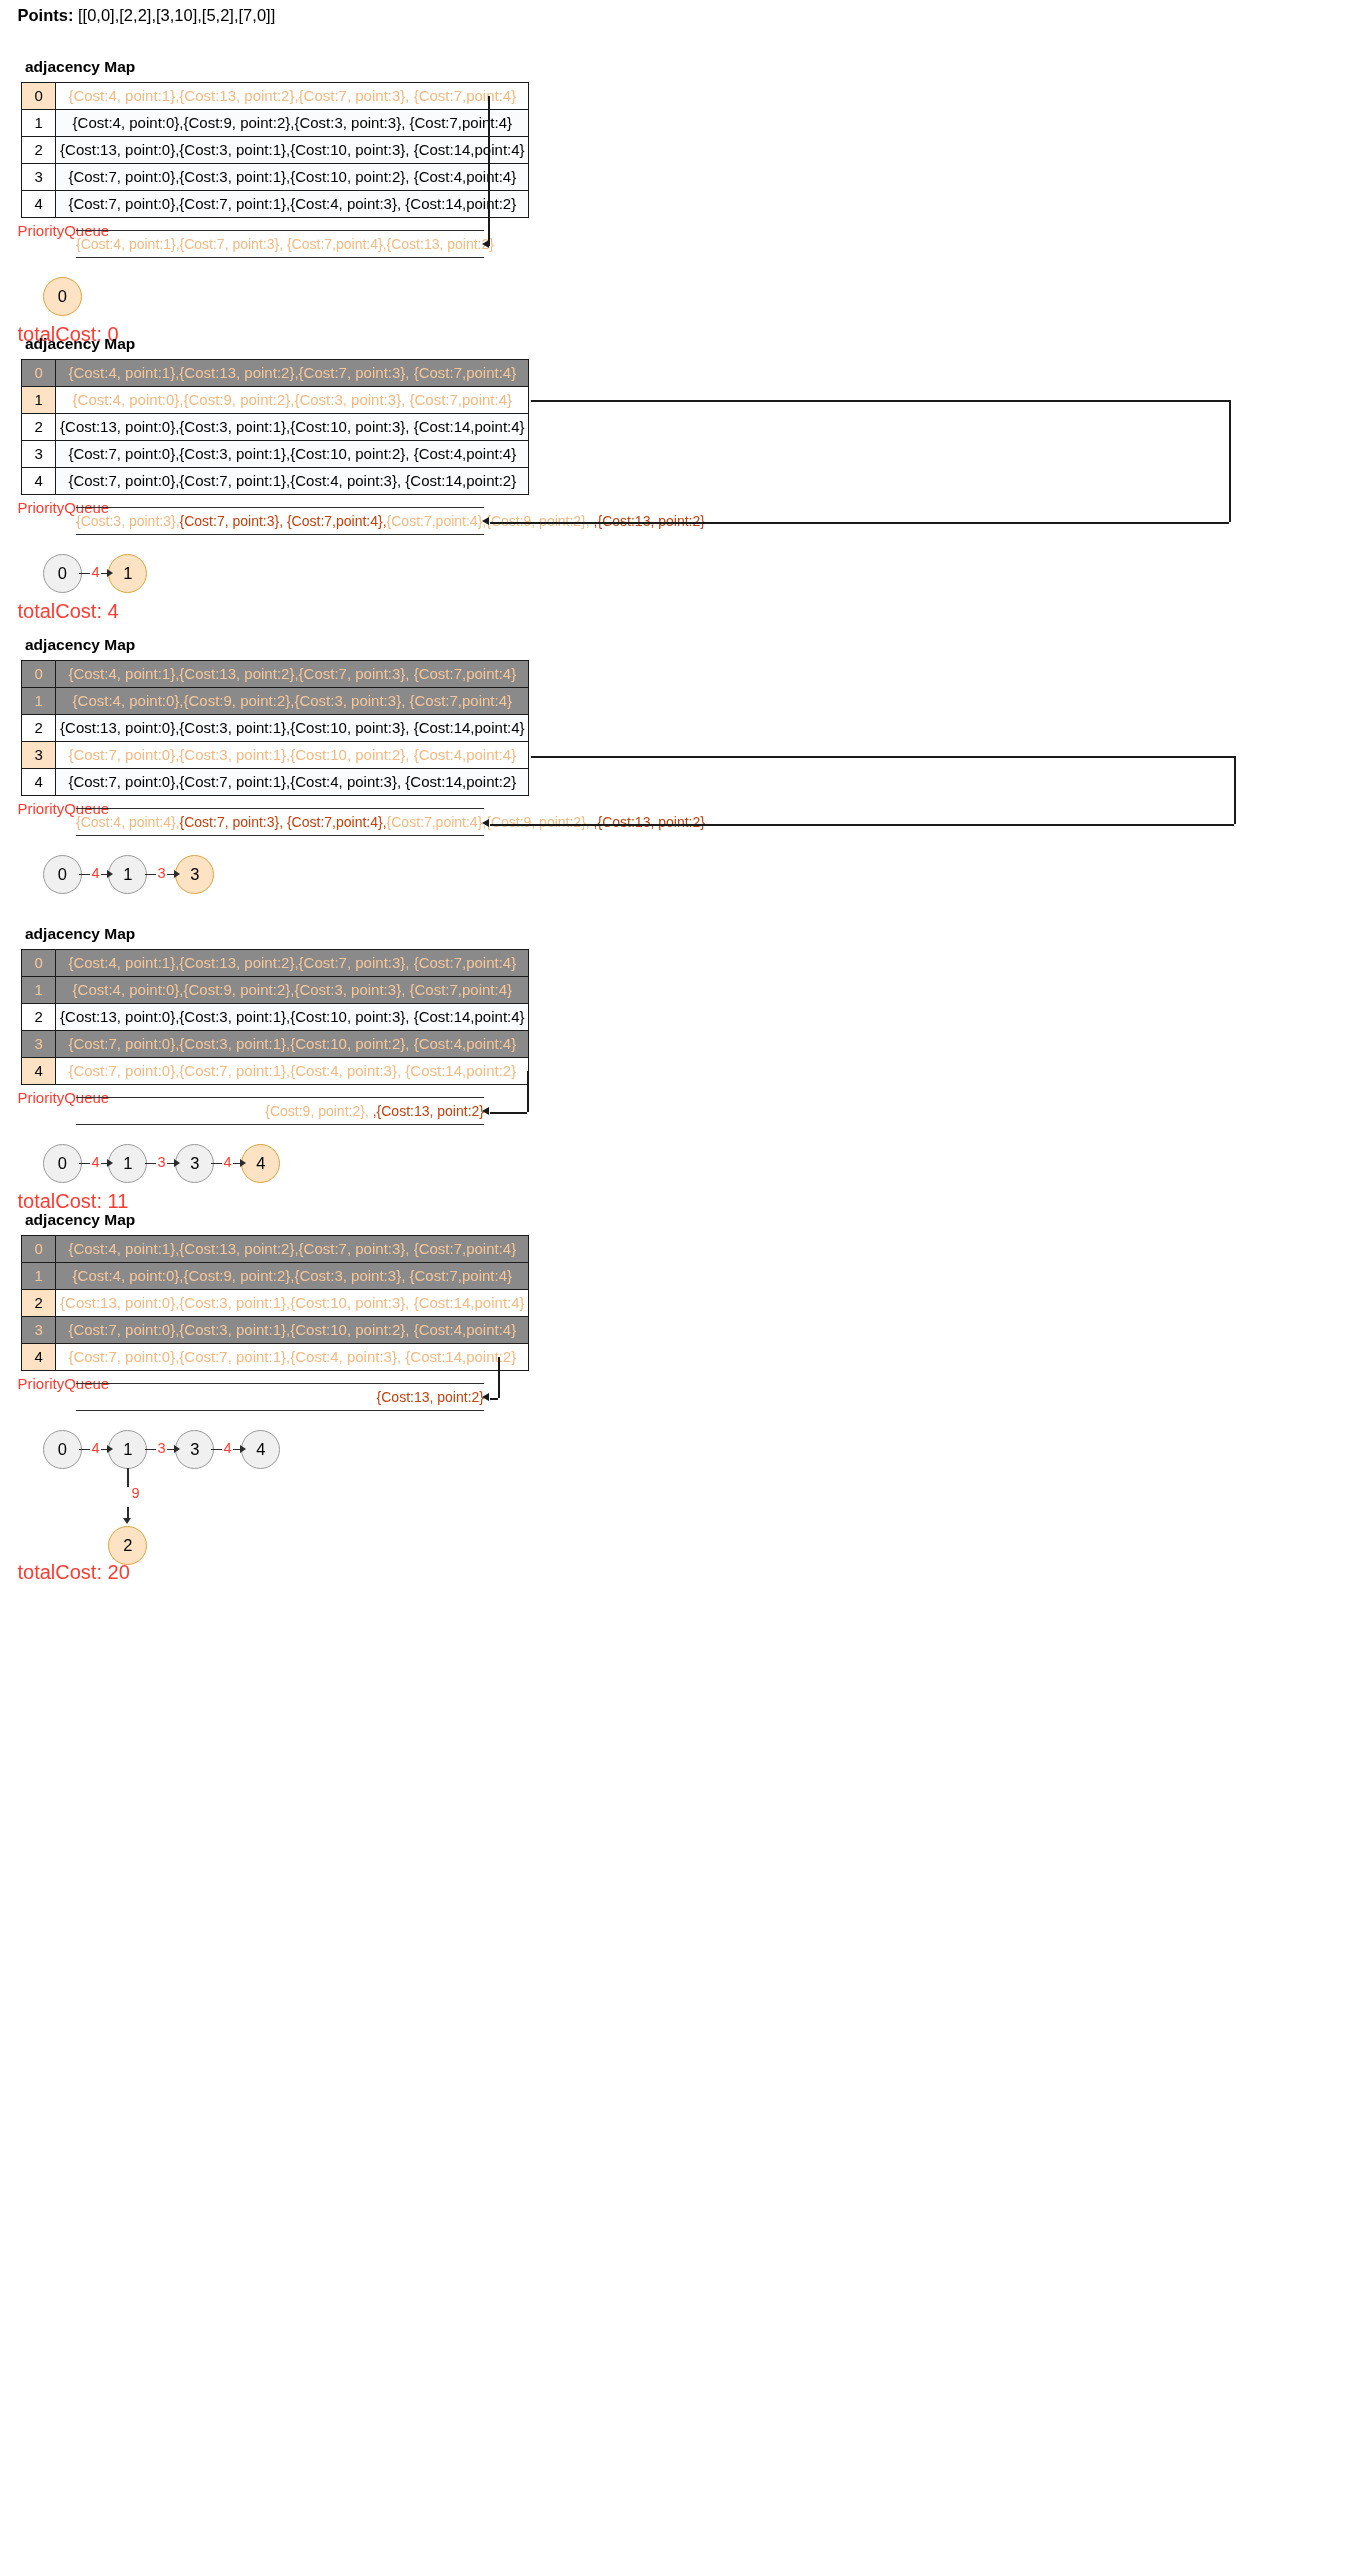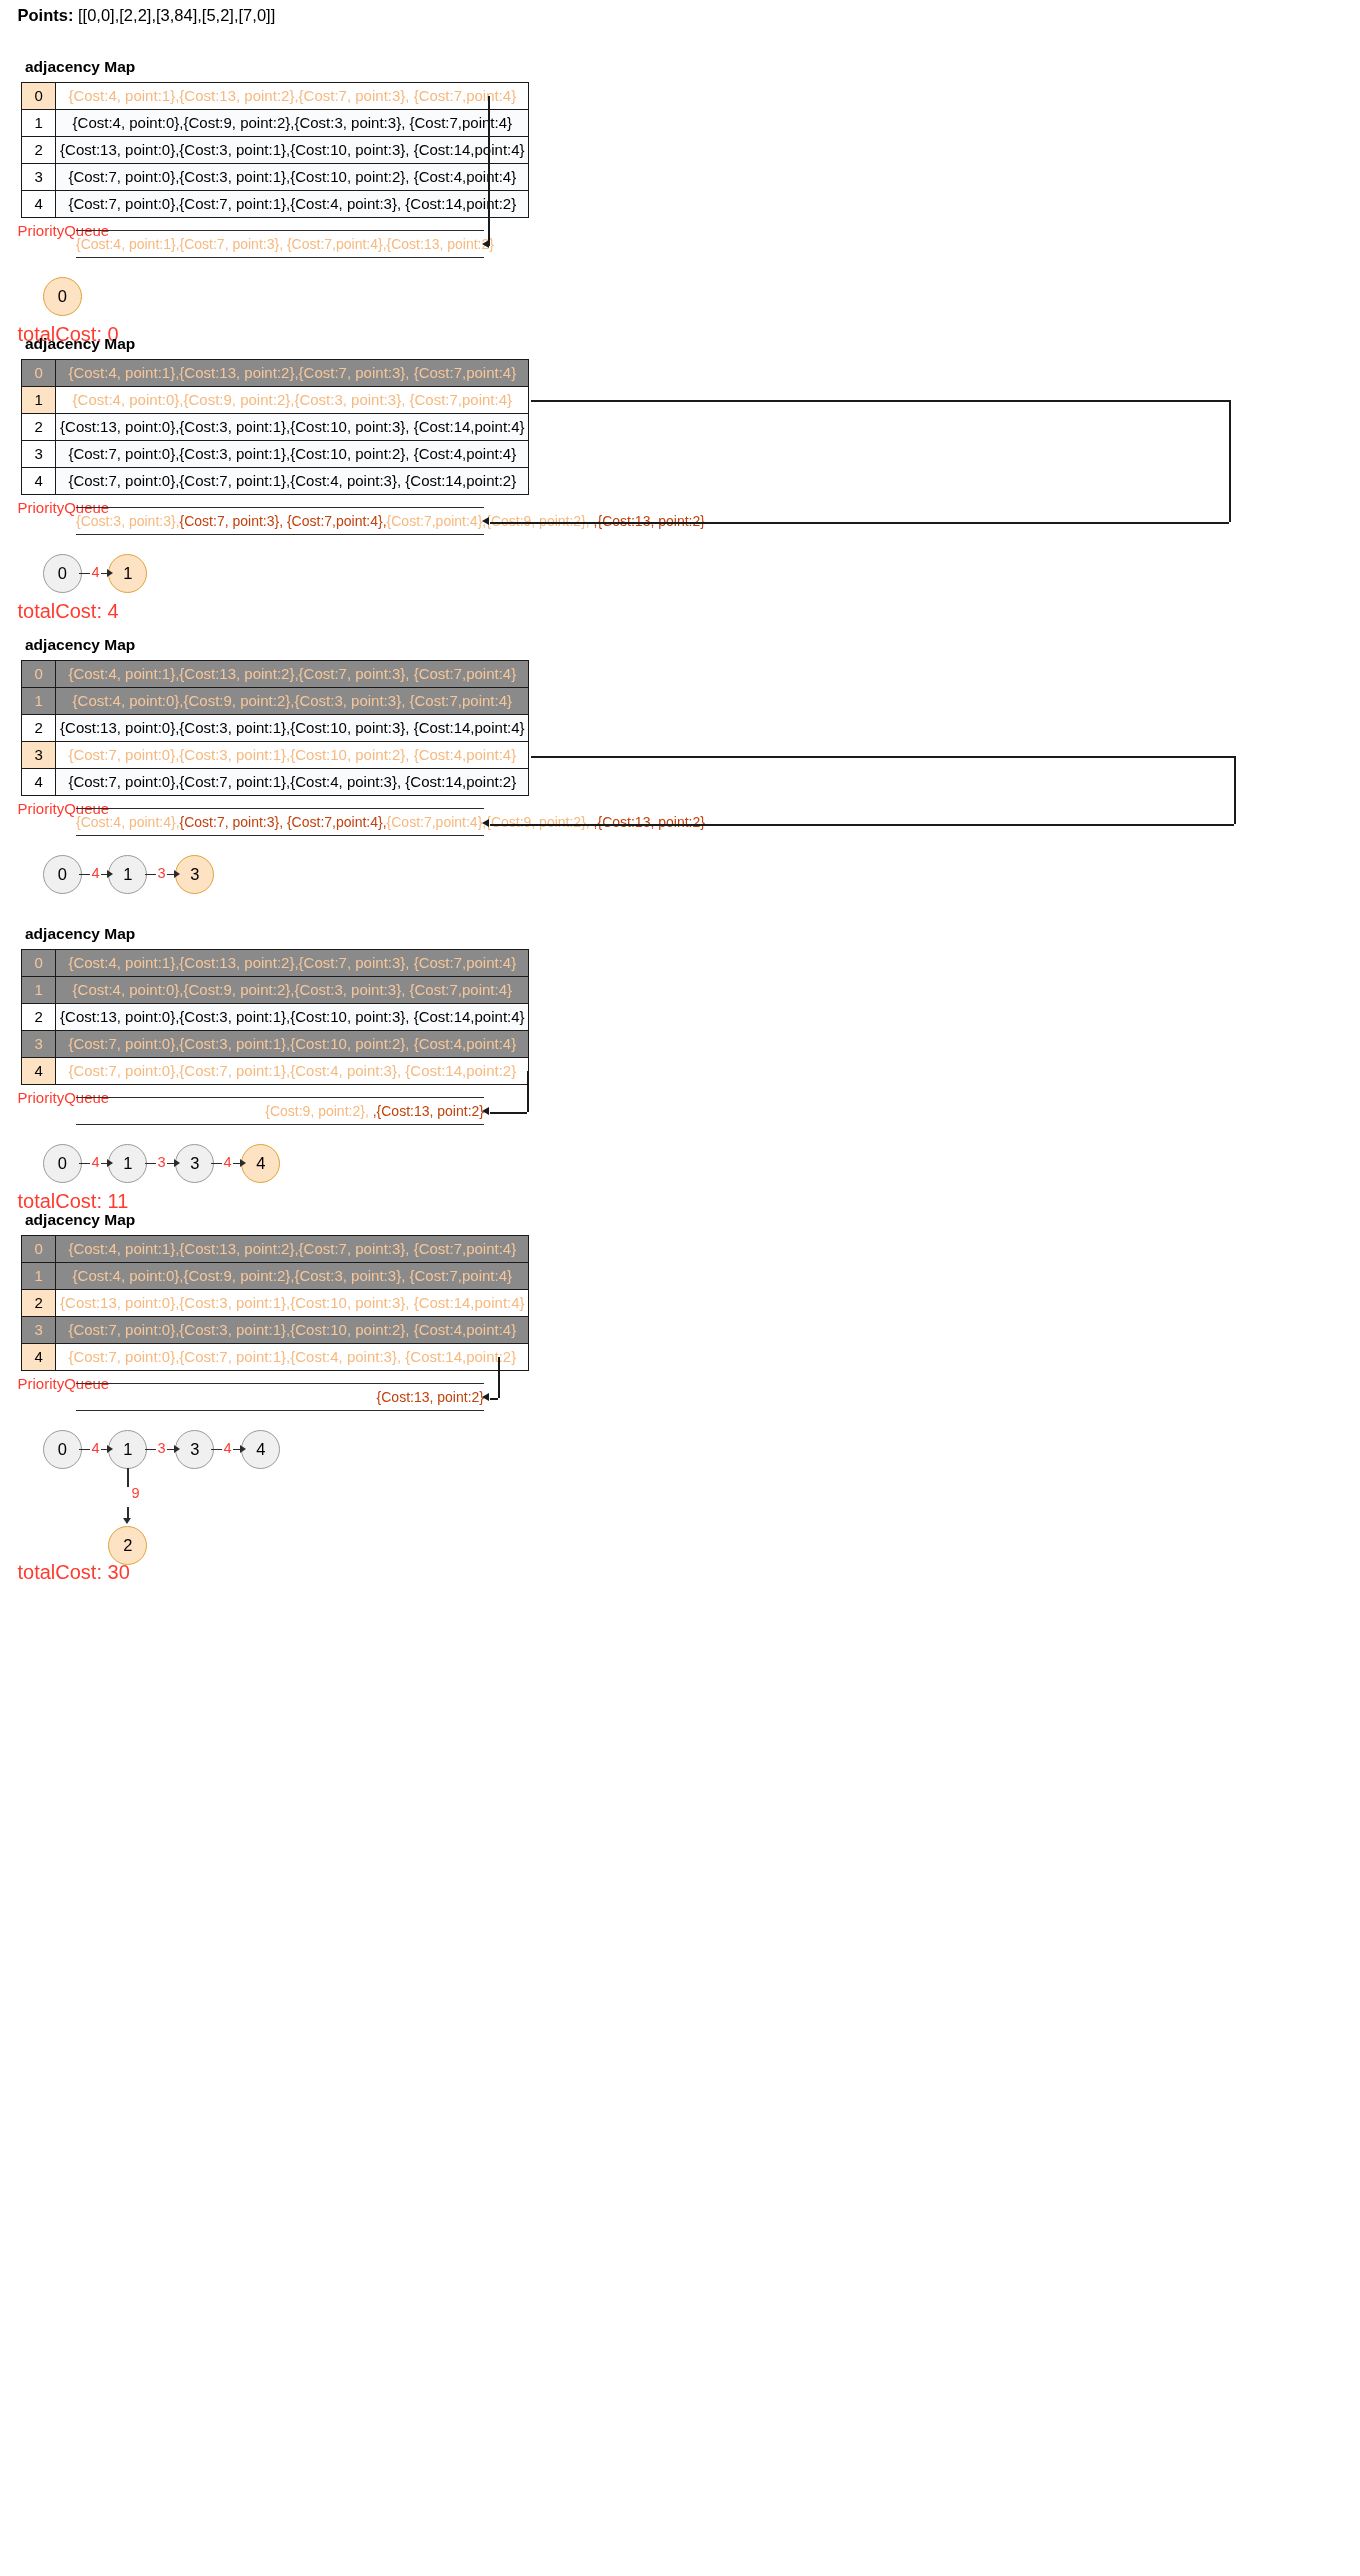--- a/index.html
+++ b/index.html
@@ -108,21 +108,21 @@
     border-bottom:4.9px solid transparent;
   }
 </style>
 </head>
 <body>
 
 <div class="page">
 
   <div class="points-line">
     <b>Points:</b>
-    <span>[[0,0],[2,2],[3,84],[5,2],[7,0]]</span>
+    <span>[[0,0],[2,2],[3,10],[5,2],[7,0]]</span>
   </div>
 
   <div id="sections">
       <div class="section" style="top: 58px;">
         <div class="sec-title">adjacency Map</div>
         <table class="adj">
           <tbody>
             <tr>
               <td class="idx hl">0</td>
               <td class="val hl">{Cost:4, point:1},{Cost:13, point:2},{Cost:7, point:3}, {Cost:7,point:4}</td>
@@ -324,21 +324,21 @@
           <div class="edge" style="left: 190px; width: 10.7px; top: 24px;"></div>
           <div class="wt" style="left: 202px; top: 15.5px;">4</div>
           <div class="edge" style="left: 212px; width: 6.8px; top: 24px;"></div>
           <div class="ahead" style="left: 219px; top: 20.4px;"></div>
           <div class="edge-v" style="left: 106px; top: 43px; height: 19.4px;"></div>
           <div class="wt-v" style="left: 110px; top: 60px;">9</div>
           <div class="edge-v" style="left: 106px; top: 82px; height: 13.6px;"></div>
           <div class="ahead-d" style="left: 102px; top: 93px;"></div>
           <div class="node cur" style="left: 87px; top: 101px;">2</div>
         </div>
-        <div class="total"><span>totalCost: </span><span>30</span></div>
+        <div class="total"><span>totalCost: </span><span>20</span></div>
       </div>
     </div>
 <div class="conn" style="left: 0px; top: 0px; width: 1360px; height: 2576px;">
       <div class="h" style="left: 531px; top: 96px;"></div>
       <div class="v" style="left: 488px; top: 96px; height: 150px;"></div>
       <div class="h" style="left: 490px; top: 245px;"></div>
       <div class="ar" style="left: 482px; top: 240px;"></div>
     </div>
     <div class="conn" style="left: 0px; top: 0px; width: 1360px; height: 2576px;">
       <div class="h" style="left: 531px; top: 400px; width: 698px;"></div>

